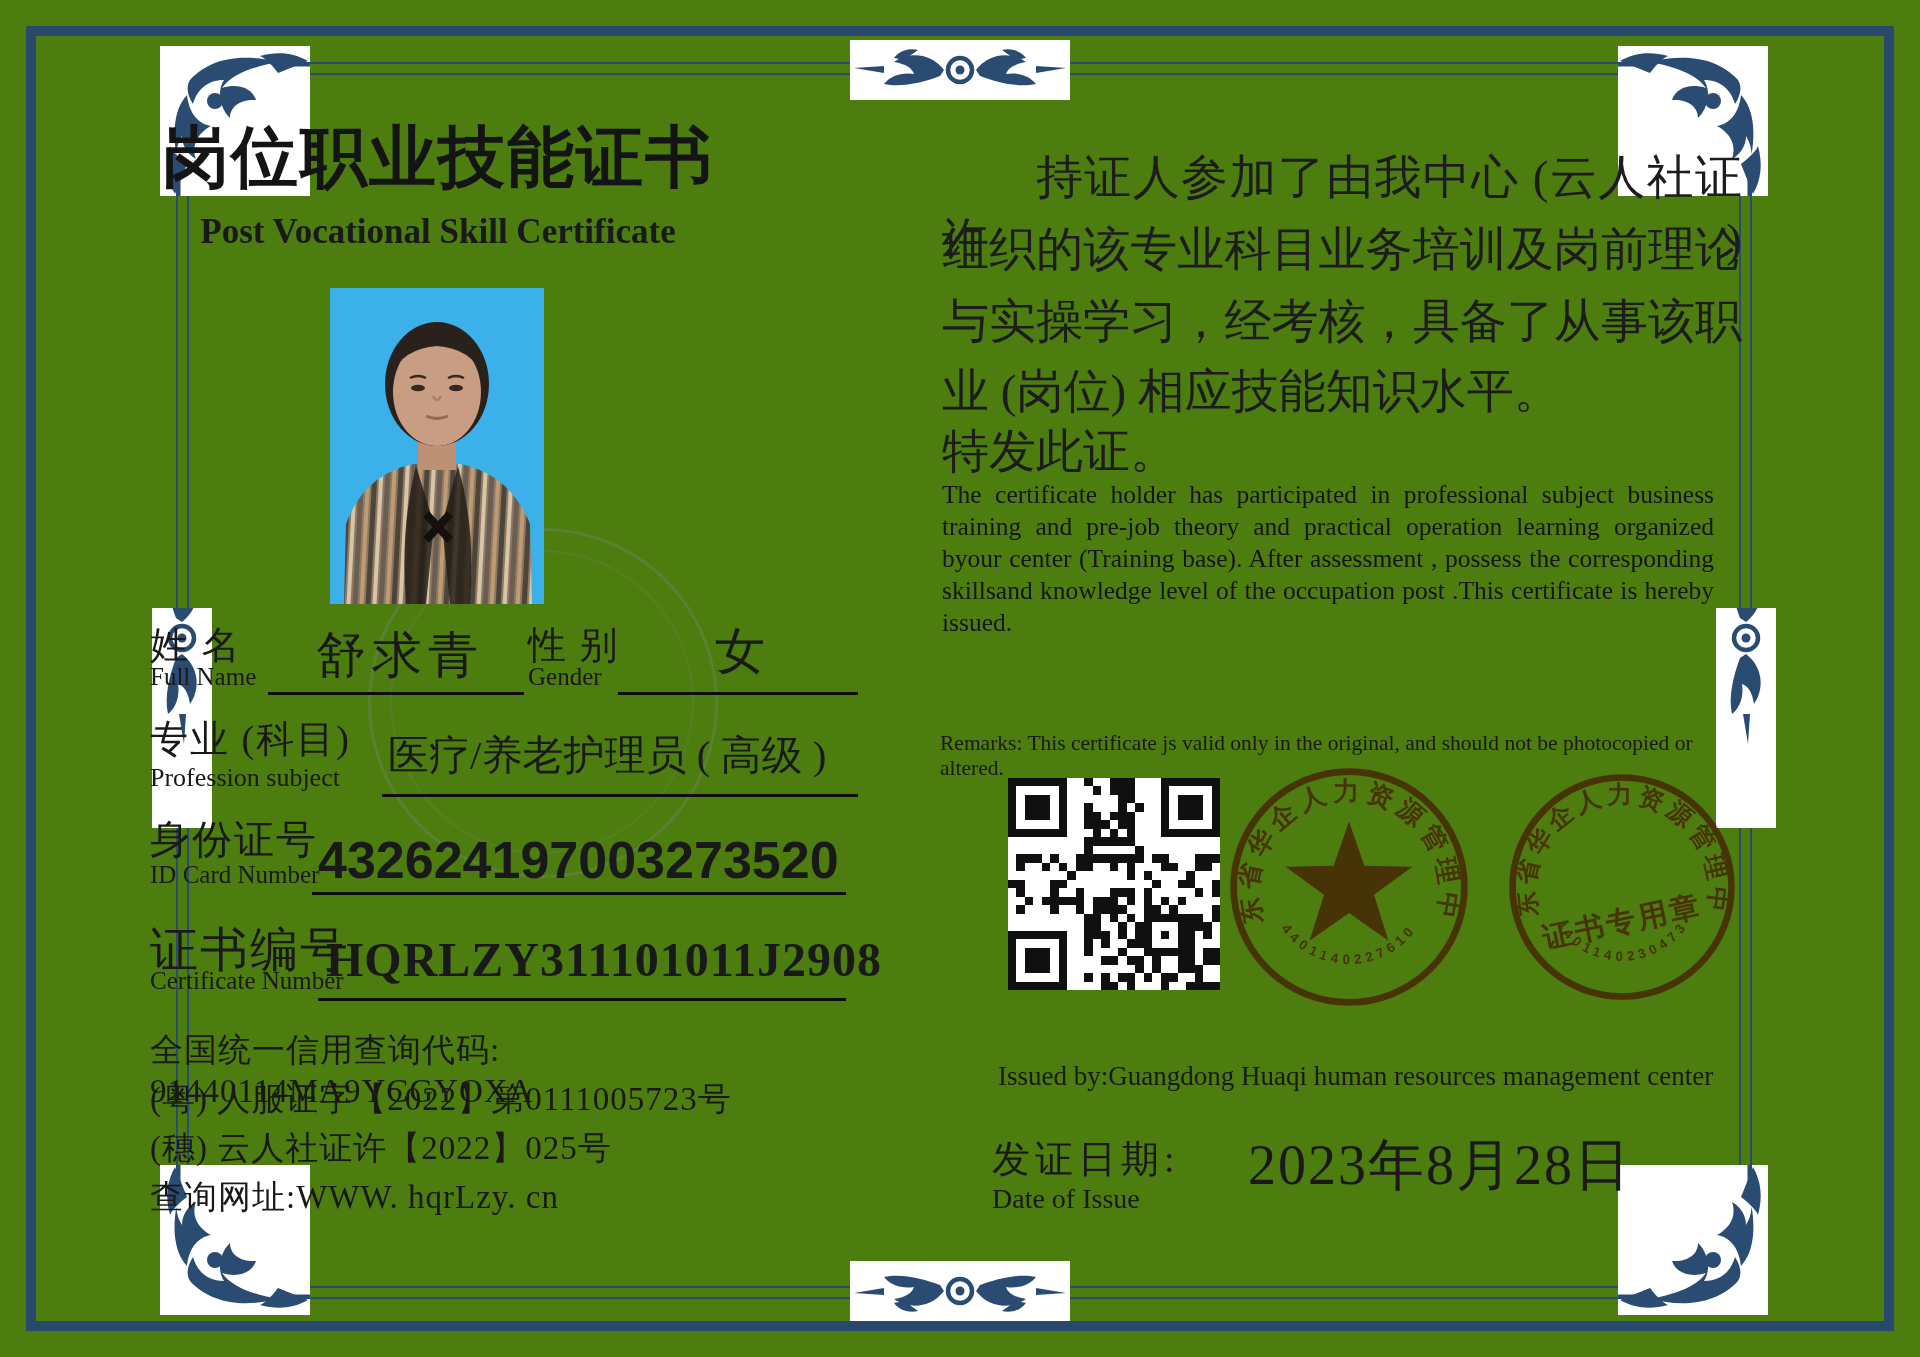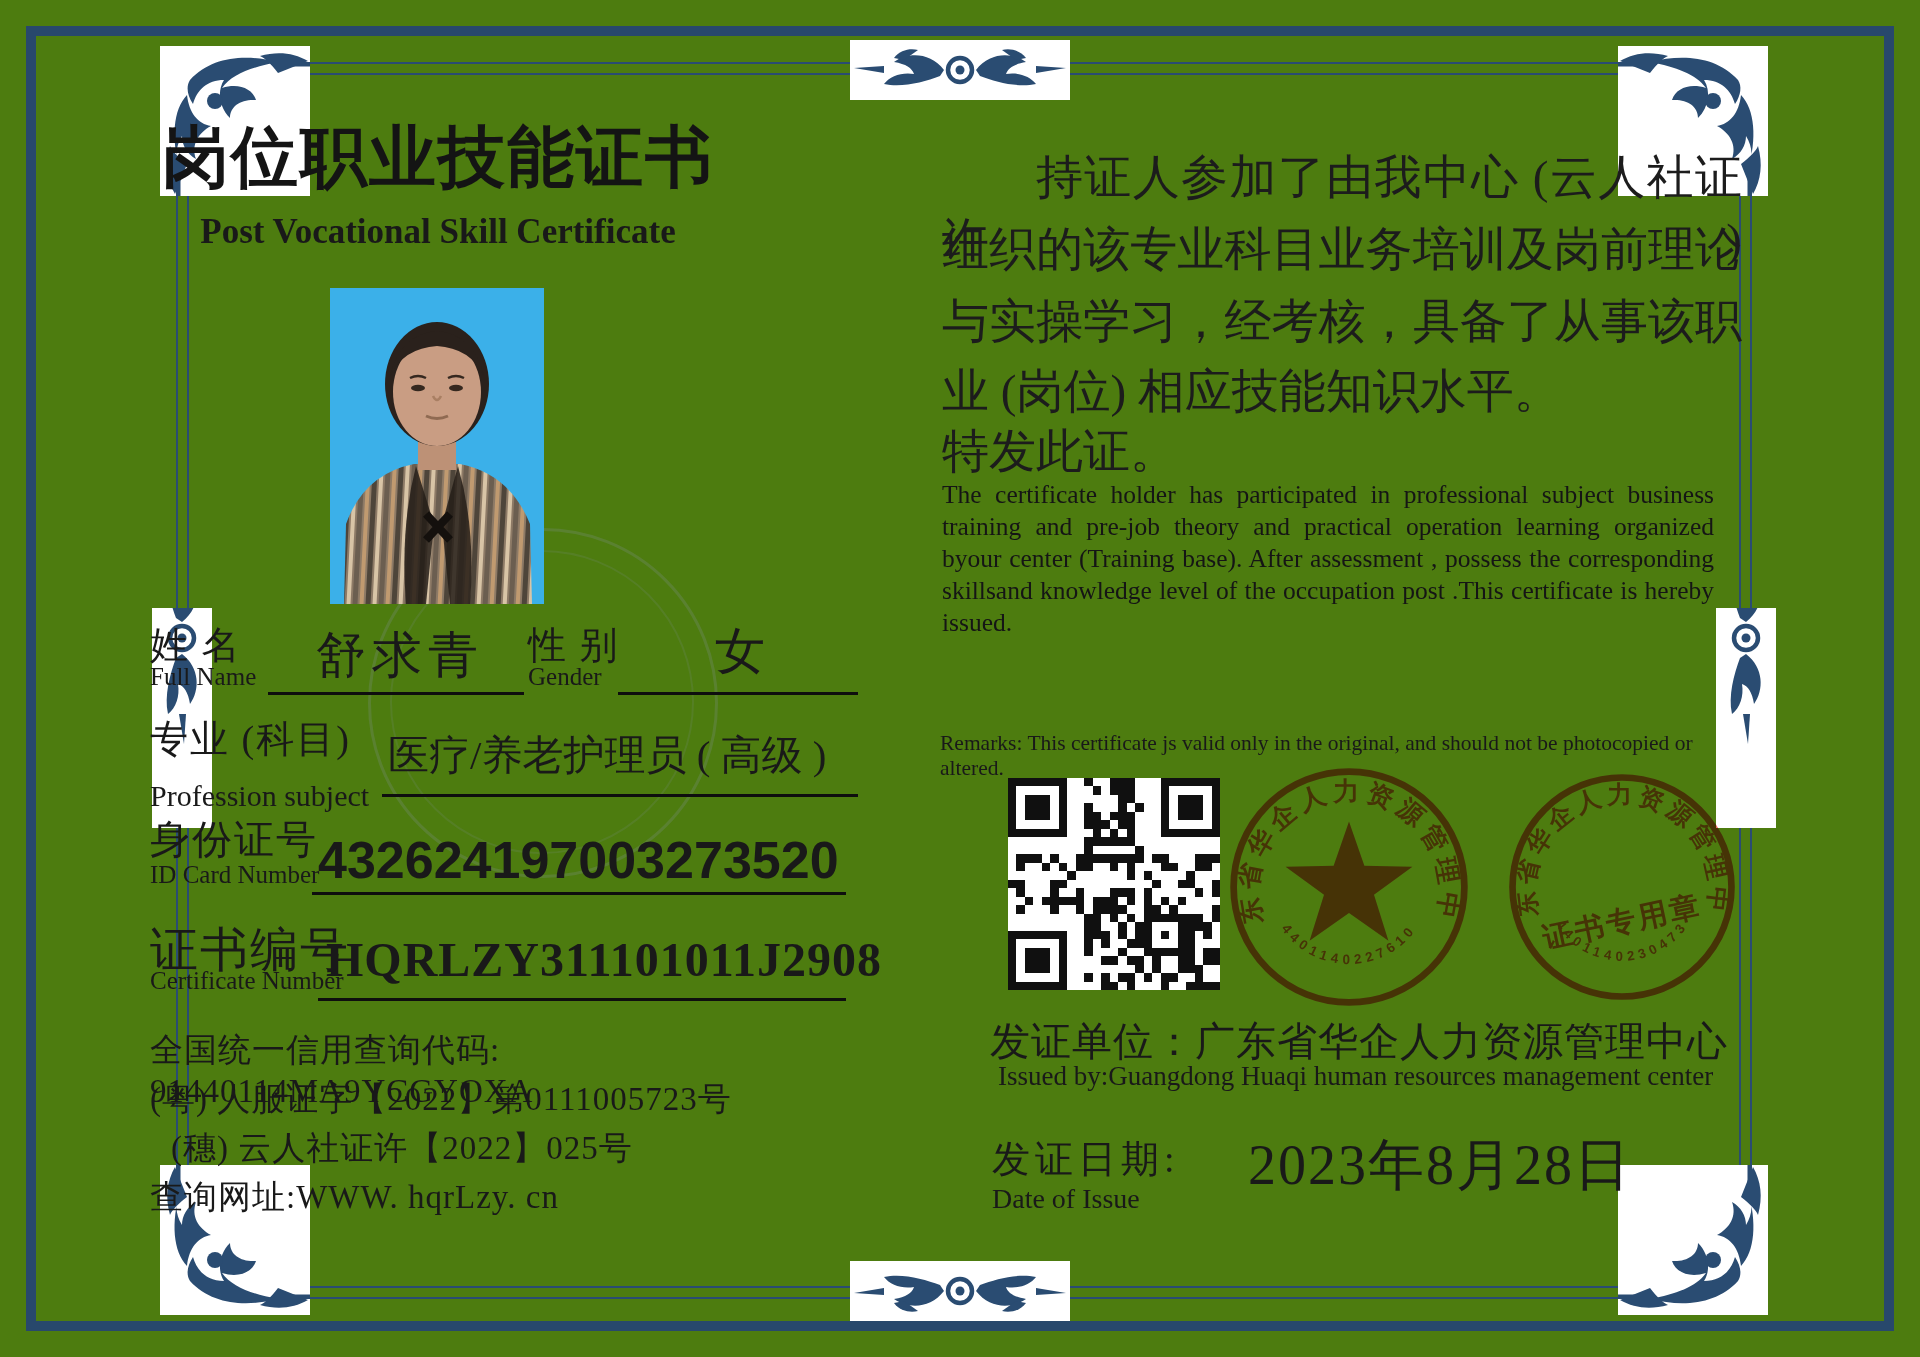--- a/index.html
+++ b/index.html
@@ -195,37 +195,37 @@
   <div class="abs flabel" style="left:150px;top:620px;">姓 名</div>
   <div class="abs flabel-en" style="left:150px;top:663px;">Full Name</div>
   <div class="abs fvalue" style="left:290px;top:622px;width:220px;text-align:center;letter-spacing:6px;font-size:50px;">舒求青</div>
   <div class="abs fline" style="left:268px;top:692px;width:256px;"></div>
   <div class="abs flabel" style="left:528px;top:620px;">性 别</div>
   <div class="abs flabel-en" style="left:528px;top:663px;">Gender</div>
   <div class="abs fvalue" style="left:660px;top:618px;width:160px;text-align:center;font-size:50px;">女</div>
   <div class="abs fline" style="left:618px;top:692px;width:240px;"></div>
 
   <div class="abs flabel" style="left:150px;top:714px;">专业 (科目)</div>
-  <div class="abs flabel-en" style="left:150px;top:763px;font-size:30px;margin-top:16px;">Profession subject</div>
+  <div class="abs flabel-en" style="left:150px;top:763px;font-size:26px;">Profession subject</div>
   <div class="abs" style="left:388px;top:728px;font-size:41px;">医疗/养老护理员 ( 高级 )</div>
   <div class="abs fline" style="left:382px;top:794px;width:476px;"></div>
 
   <div class="abs flabel" style="left:150px;top:812px;font-size:40px;">身份证号</div>
   <div class="abs flabel-en" style="left:150px;top:861px;">ID Card Number</div>
   <div class="abs cjk-sans" style="left:318px;top:830px;font-size:52px;font-weight:700;letter-spacing:0px;">432624197003273520</div>
   <div class="abs fline" style="left:312px;top:892px;width:534px;"></div>
 
   <div class="abs flabel" style="left:150px;top:918px;font-size:48px;">证书编号</div>
   <div class="abs flabel-en" style="left:150px;top:967px;">Certificate Number</div>
   <div class="abs" style="left:326px;top:932px;font-size:48px;font-weight:700;letter-spacing:1px;">HQRLZY311101011J2908</div>
   <div class="abs fline" style="left:318px;top:998px;width:528px;"></div>
 
   <div class="abs left-footer-line" style="top:1028px;">全国统一信用查询代码:  91440114MA9YCGYOXA</div>
   <div class="abs left-footer-line" style="top:1077px;">(粤) 人服证字【2022】第0111005723号</div>
-  <div class="abs left-footer-line" style="top:1126px;margin-left:21px;">(穗) 云人社证许【2022】025号</div>
+  <div class="abs left-footer-line" style="top:1126px;">(穗) 云人社证许【2022】025号</div>
   <div class="abs left-footer-line" style="top:1175px;">查询网址:WWW. hqrLzy. cn</div>
 
   <div class="abs cnline just" style="top:146px;text-indent:94px;">持证人参加了由我中心 (云人社证许)</div>
   <div class="abs cnline just" style="top:218px;">组织的该专业科目业务培训及岗前理论</div>
   <div class="abs cnline" style="top:360px;">业 (岗位) 相应技能知识水平。</div>
   <div class="abs cnline just" style="top:290px;">与实操学习，经考核，具备了从事该职</div>
   <div class="abs cnline" style="top:420px;">特发此证。</div>
 
   <div id="para-en" class="abs">The certificate holder has participated in professional subject business training and pre-job theory and practical operation learning organized byour center (Training base). After assessment , possess the corresponding skillsand knowledge level of the occupation post .This certificate is hereby issued.</div>
 
@@ -417,21 +417,20 @@
         <rect x="169.60" y="16.96" width="25.44" height="25.44" fill="#101010"></rect>
         <rect x="0.00" y="152.64" width="59.36" height="59.36" fill="#101010"></rect>
         <rect x="8.48" y="161.12" width="42.40" height="42.40" fill="#ffffff"></rect>
         <rect x="16.96" y="169.60" width="25.44" height="25.44" fill="#101010"></rect>
         <rect x="135.68" y="135.68" width="42.40" height="42.40" fill="#101010"></rect>
         <rect x="144.16" y="144.16" width="25.44" height="25.44" fill="#ffffff"></rect>
         <rect x="152.64" y="152.64" width="8.48" height="8.48" fill="#101010"></rect>
       </svg>
   </div>
 
-  <div id="issued-cn" class="abs">发证单位：广东省华企人力资源管理中心</div>
   <div id="issued-en" class="abs">Issued by:Guangdong Huaqi human resources management center</div>
   <div id="date-label-cn" class="abs">发证日期:</div>
   <div id="date-label-en" class="abs">Date of Issue</div>
   <div id="date-value" class="abs">2023年8月28日</div>
 
   <div id="stamp1" class="abs stamp">
     <svg width="250" height="254" viewBox="0 0 260 260">
       <defs>
         <path id="s1top" d="M38,158 A95,95 0 1 1 222,158" fill="none"></path>
         <path id="s1bot" d="M48,150 A86,86 0 0 0 212,150" fill="none"></path>

